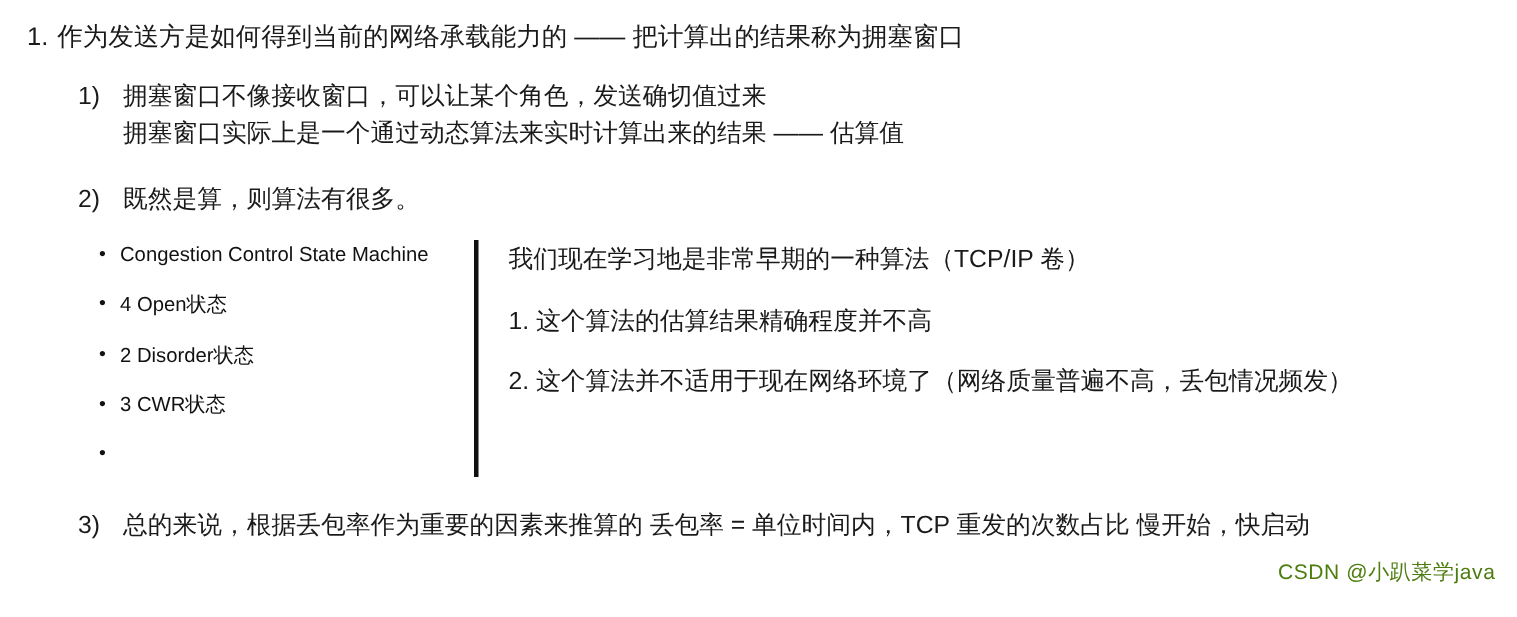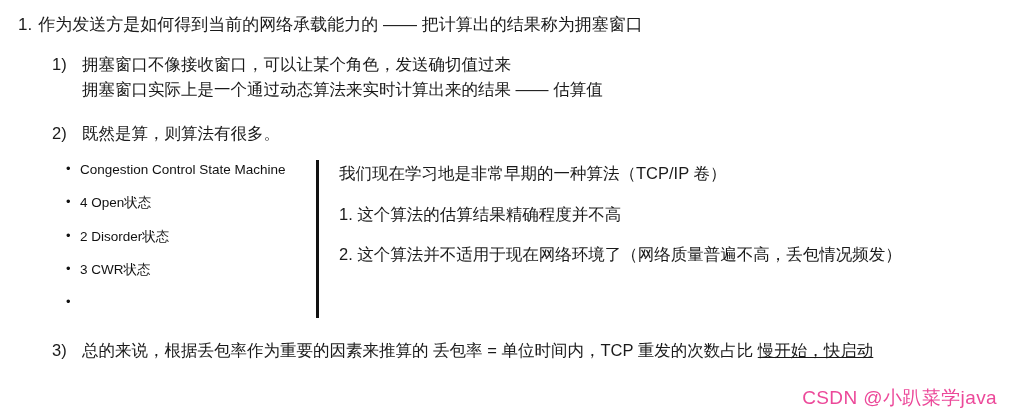--- a/index.html
+++ b/index.html
@@ -102,23 +102,23 @@
   .right-col .r-line {
     margin-bottom: 14px;
     white-space: nowrap;
   }
   .right-col .r-line:last-child {
     margin-bottom: 16px;
   }
   .watermark {
     position: absolute;
     right: 14px;
-    bottom: 0;
-    font-size: 19px;
-    color: #ec4899;
+    bottom: 20px;
+    font-size: 14px;
+    color: #4d7c0f;
     letter-spacing: 0.4px;
     white-space: nowrap;
   }
 </style>
 </head>
 <body>
 
 <div class="page">
 
   <div class="lvl1">
@@ -178,20 +178,20 @@
     </div>
 
   </div>
 
   <div class="lvl2-block">
     <div class="lvl2">
       <span class="marker">3)</span>
       <span class="body">
         <span class="line">总的来说，根据丢包率作为重要的因素来推算的</span>
         <span class="line">丢包率 = 单位时间内，TCP 重发的次数占比</span>
-        <span class="line" style="margin-top:14px;text-decoration:underline;">慢开始，快启动</span>
+        <span class="line" style="margin-top:14px;">慢开始，快启动</span>
       </span>
     </div>
   </div>
 
   <div class="watermark">CSDN @小趴菜学java</div>
 
 </div>
 
 </body></html>

